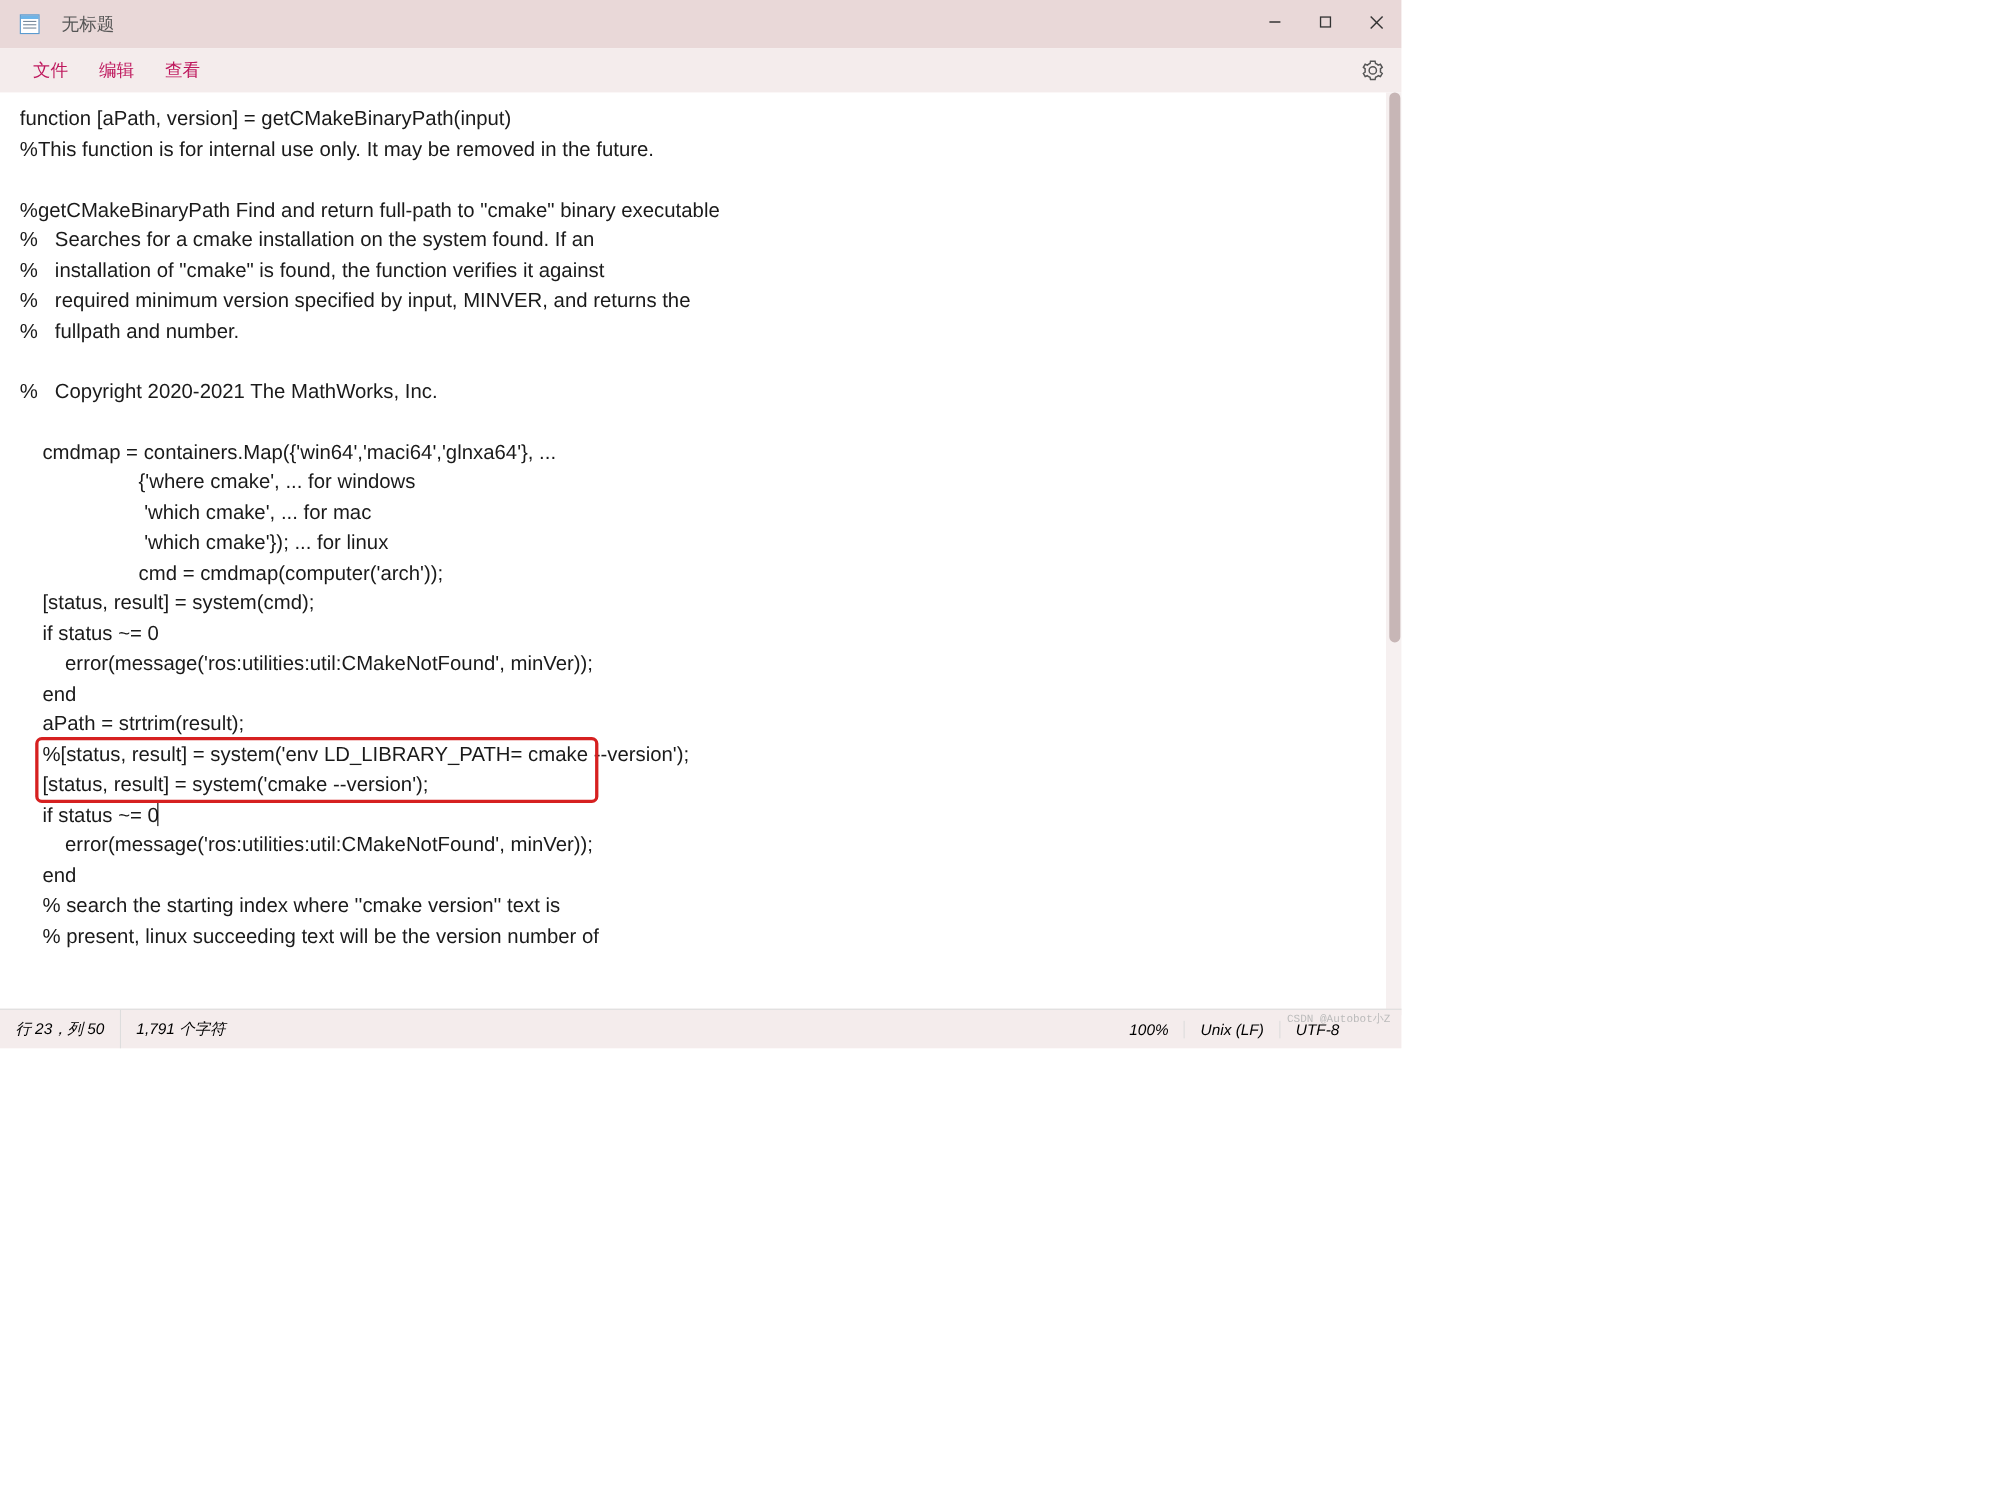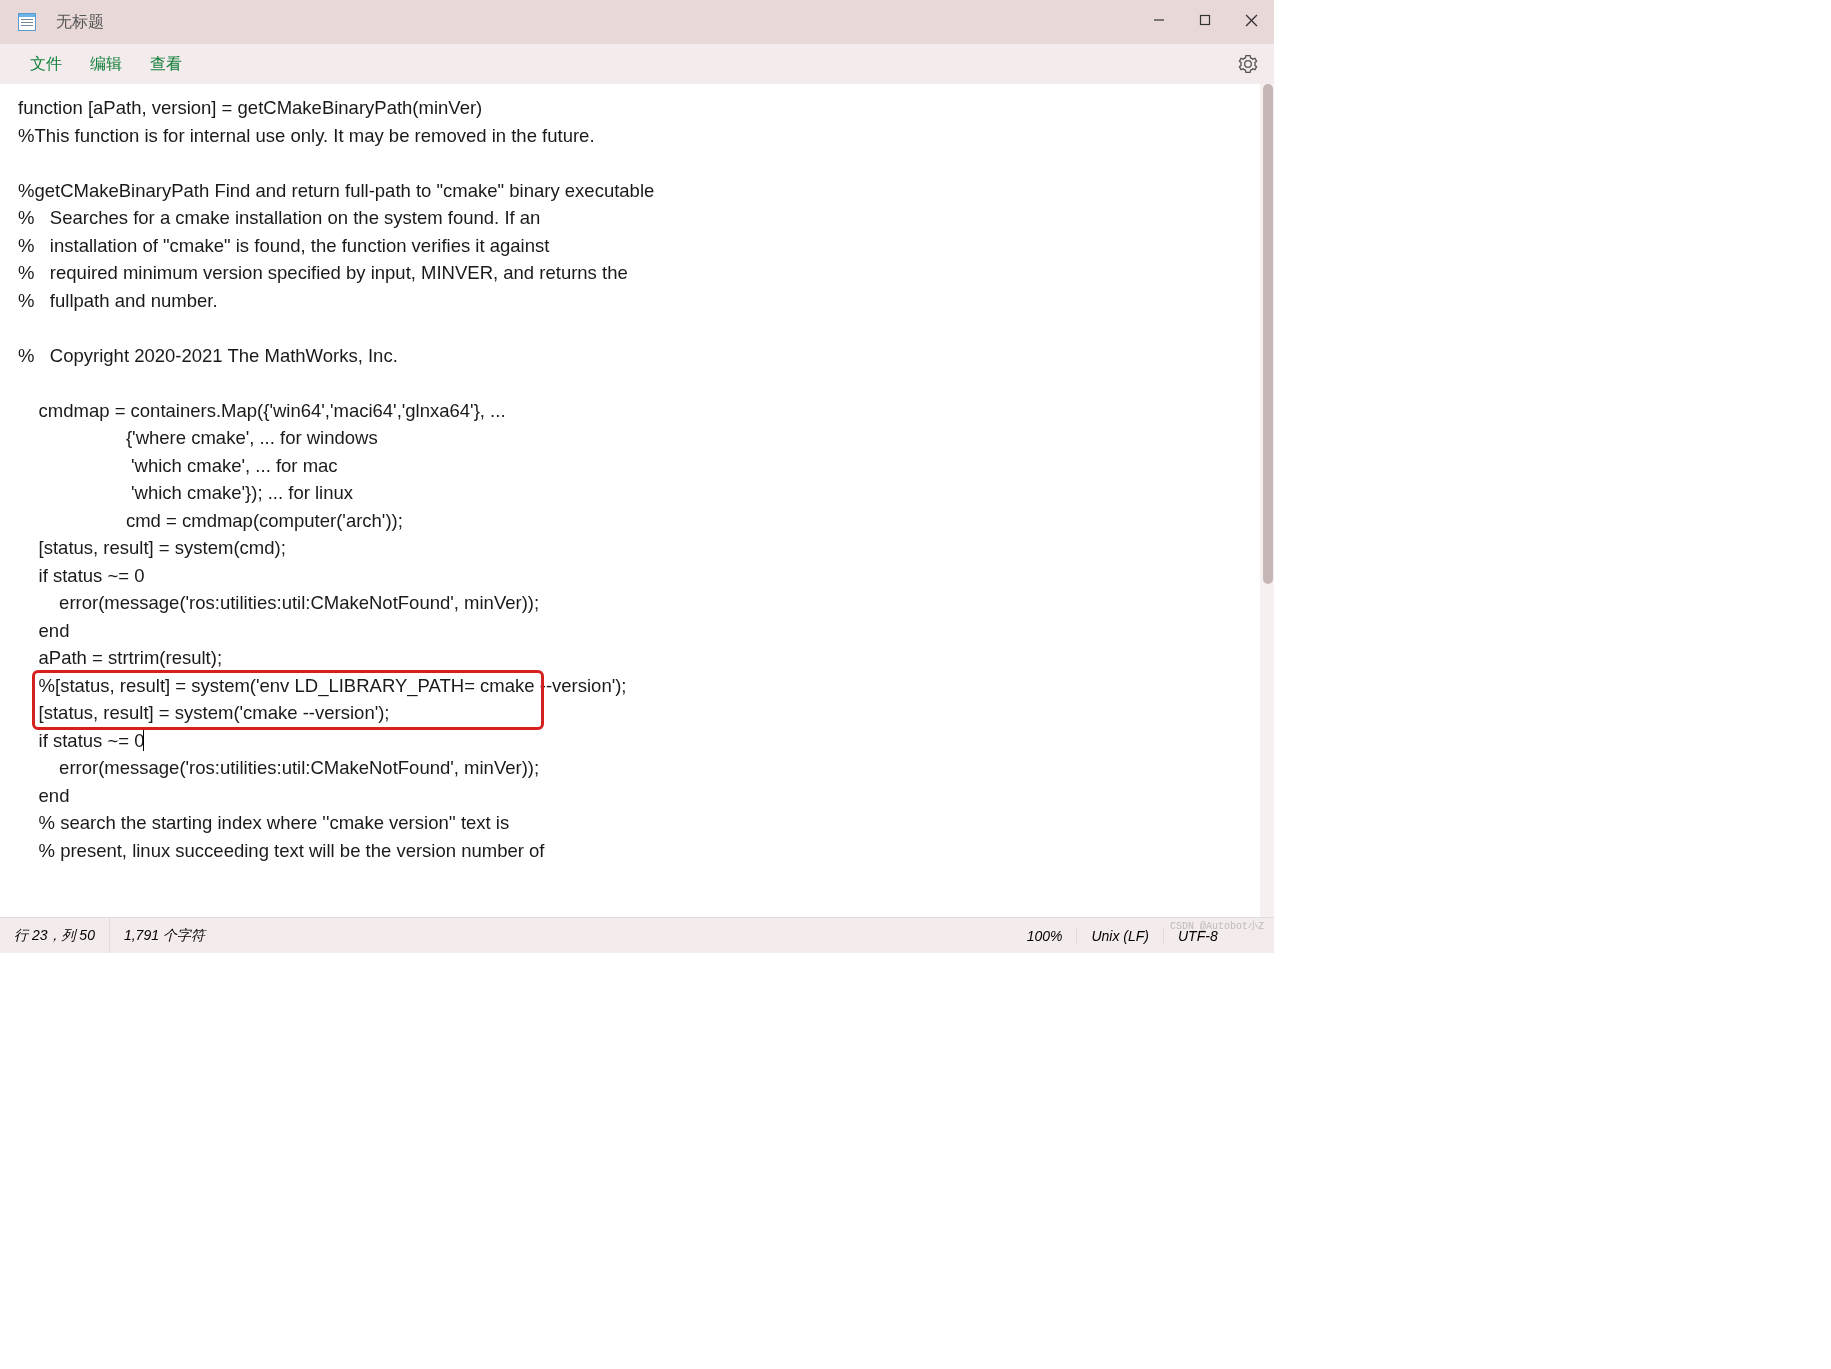--- a/index.html
+++ b/index.html
@@ -103,21 +103,21 @@
       height: 40px;
       background: #f4ecec;
       display: flex;
       align-items: center;
       padding-left: 16px;
       position: relative;
     }
     .menu-item {
       padding: 4px 14px;
       font-size: 16px;
-      color: #15803d;
+      color: #be185d;
       cursor: pointer;
     }
     .settings-icon {
       position: absolute;
       right: 16px;
       width: 20px;
       height: 20px;
       cursor: pointer;
       color: #555;
     }
@@ -221,21 +221,21 @@
   <div class="menu-item">文件</div>
   <div class="menu-item">编辑</div>
   <div class="menu-item">查看</div>
   <div class="settings-icon">
     <svg viewBox="0 0 24 24" width="20" height="20">
       <path fill="none" stroke="#555" stroke-width="1.6" d="M12 8a4 4 0 1 0 0 8 4 4 0 0 0 0-8zm8.4 4c0-.6 0-1.1-.1-1.7l2-1.6-2-3.4-2.4.9a8.4 8.4 0 0 0-2.9-1.7L14.5 2h-5l-.5 2.5A8.4 8.4 0 0 0 6.1 6.2l-2.4-.9-2 3.4 2 1.6c-.1.6-.1 1.1-.1 1.7s0 1.1.1 1.7l-2 1.6 2 3.4 2.4-.9a8.4 8.4 0 0 0 2.9 1.7L9.5 22h5l.5-2.5a8.4 8.4 0 0 0 2.9-1.7l2.4.9 2-3.4-2-1.6c.1-.6.1-1.1.1-1.7z"></path>
     </svg>
   </div>
 </div>
 
-<div class="content"><span>function [aPath, version] = getCMakeBinaryPath(minVer)</span>
+<div class="content"><span>function [aPath, version] = getCMakeBinaryPath(input)</span>
 <span>%This function is for internal use only. It may be removed in the future.</span>
 <span></span>
 <span>%getCMakeBinaryPath Find and return full-path to "cmake" binary executable</span>
 <span>%   Searches for a cmake installation on the system found. If an</span>
 <span>%   installation of "cmake" is found, the function verifies it against</span>
 <span>%   required minimum version specified by input, MINVER, and returns the</span>
 <span>%   fullpath and number.</span>
 <span></span>
 <span>%   Copyright 2020-2021 The MathWorks, Inc.</span>
 <span></span>

